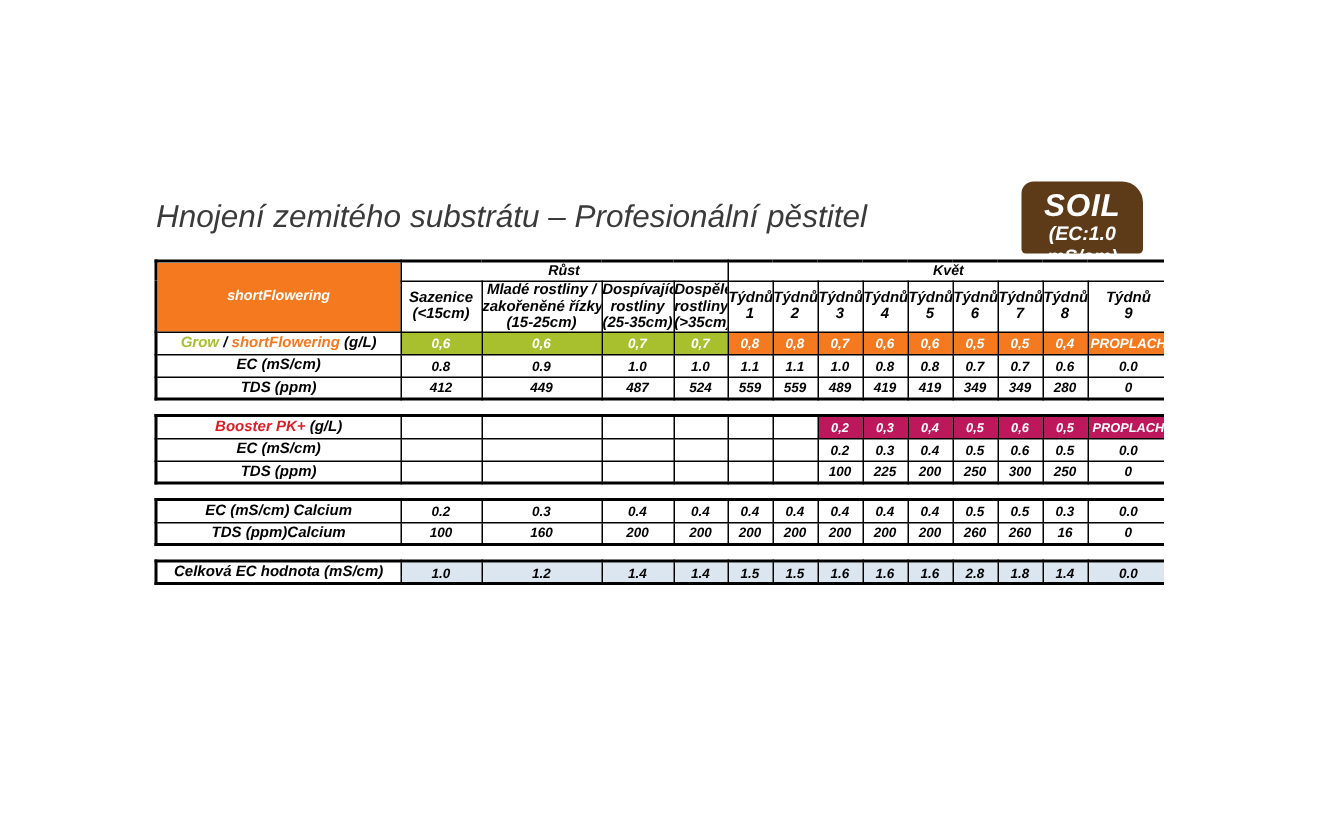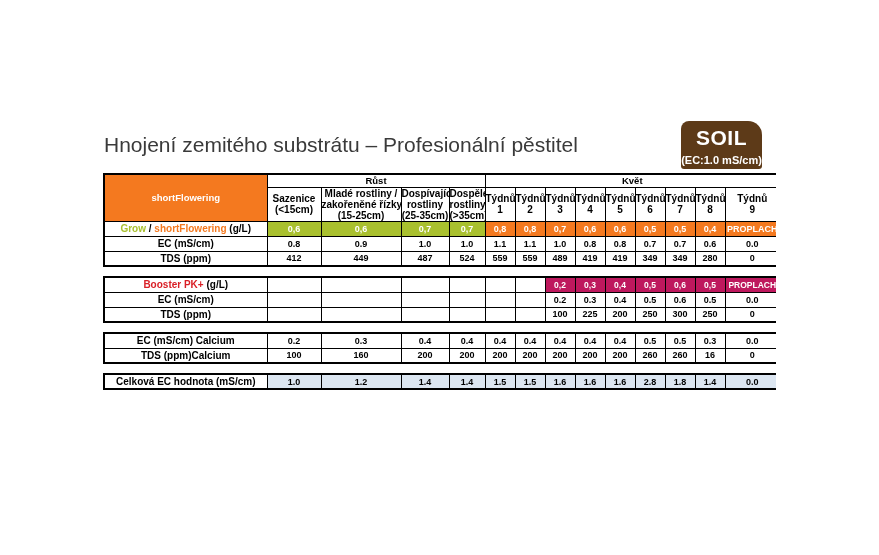--- a/index.html
+++ b/index.html
@@ -1,24 +1,24 @@
 <!DOCTYPE html>
 <html><head>
 <meta charset="utf-8">
 <style>
   html,body{margin:0;padding:0;background:#fff;}
   body{font-family:"Liberation Sans",sans-serif;}
-  .canvas{position:relative;width:776px;height:555px;background:#ffffff;overflow:hidden;}
+  .canvas{position:relative;width:776px;height:555px;background:#ffffff;overflow:hidden;font-style:italic;}
 
   .page-title{position:absolute;left:104px;top:133px;font-size:21px;color:#3a3a3a;white-space:nowrap;}
 
   .soil-badge{position:absolute;left:681px;top:121px;width:81px;height:48px;background:#5d3a18;
     border-radius:8px 14px 3px 3px;color:#fff;text-align:center;box-sizing:border-box;padding-top:6px;}
   .soil-badge .t{font-size:21px;font-weight:bold;line-height:1;letter-spacing:.5px;}
-  .soil-badge .s{font-size:11px;font-weight:bold;margin-top:6px;}
+  .soil-badge .s{font-size:13px;font-weight:bold;margin-top:0;}
 
   .tablewrap{position:absolute;left:103px;top:173px;width:678px;}
   table{border-collapse:collapse;table-layout:fixed;width:676px;border:2px solid #000;margin:0 0 9px 0;}
   td,th{border:1px solid #000;padding:0;text-align:center;vertical-align:middle;overflow:hidden;
     white-space:nowrap;font-weight:bold;font-size:9px;color:#000;}
 
   col.c-label{width:163px;} col.c-g1{width:54px;} col.c-g2{width:80px;}
   col.c-g3{width:48px;} col.c-g4{width:36px;} col.c-w{width:30px;} col.c-last{width:55px;}
 
   tr.r-phase{height:13px;} tr.r-phase td{font-size:9.5px;}

